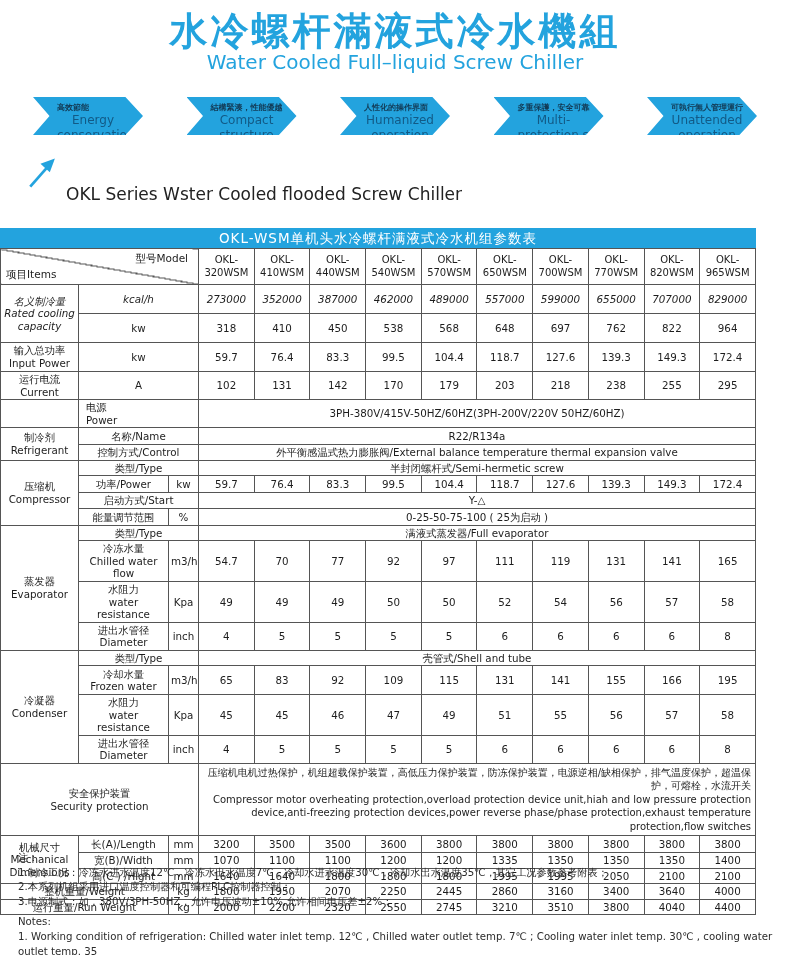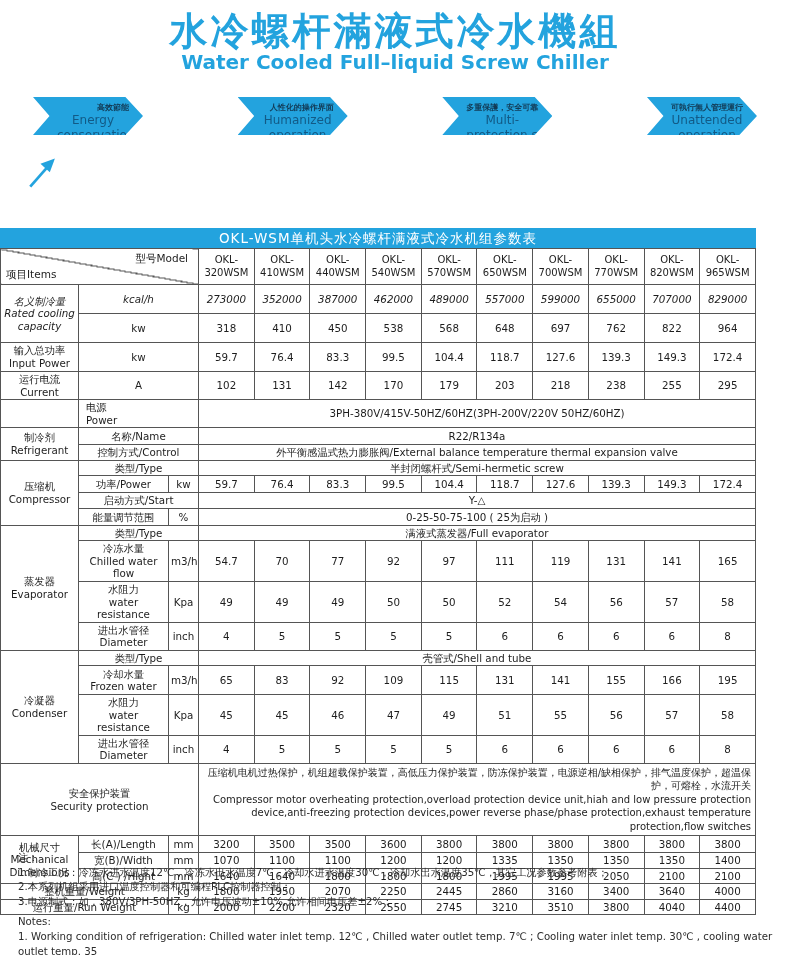--- a/index.html
+++ b/index.html
@@ -11,33 +11,33 @@
     color:#1d1d1d;
   }
   
   .main-title {
     position:absolute; top:6px; left:0; width:790px;
     text-align:center; font-size:38px; font-weight:600;
     letter-spacing:3px; color:var(--accent);
   }
   .main-sub {
     position:absolute; top:50px; left:0; width:790px;
-    text-align:center; font-size:20px; font-weight:700; color:var(--accent);
+    text-align:center; font-size:20px; font-weight:400; color:var(--accent);
   }
   
   .features {
     position:absolute; top:97px; left:33px; width:724px; height:40px;
     display:flex; justify-content:space-between;
   }
   .f-arrow {
     position:relative; width:110px; height:38px; background:var(--accent);
     clip-path:polygon(0 0, 84% 0, 100% 50%, 84% 100%, 0 100%, 15% 50%);
     padding:5px 14px 3px 24px; overflow:hidden;
   }
-  .f-zh { font-size:8px; font-weight:bold; color:#123a55; text-align:right; white-space:nowrap; }
+  .f-zh { font-size:8px; font-weight:bold; color:#123a55; text-align:left; white-space:nowrap; }
   .f-en { font-size:12px; color:#125a86; text-align:center; line-height:1.25; }
   
   .sec-icon { position:absolute; top:156px; left:26px; width:34px; height:34px; }
   .sec-title { position:absolute; top:152px; left:64px; font-size:27px; font-weight:bold; color:#161616; letter-spacing:1px; }
   .sec-sub   { position:absolute; top:184px; left:66px; font-size:17px; color:#222; }
   
   .tbl-wrap { position:absolute; left:0; top:228px; width:756px; }
   .tbl-title {
     height:20px; line-height:20px; background:var(--accent); color:#fff;
     text-align:center; font-size:13.5px; letter-spacing:1px;
@@ -72,37 +72,42 @@
 
   <div class="main-title">水冷螺杆滿液式冷水機組</div>
   <div class="main-sub">Water Cooled Full–liquid Screw Chiller</div>
 
   <div class="features">
     <div class="f-arrow">
       <div class="f-zh">高效節能</div>
       <div class="f-en">Energy conservation and efficient</div>
     </div>
     <div class="f-arrow">
+      <div class="f-zh">結構緊湊，性能優越</div>
+      <div class="f-en">Compact structure and superior performance</div>
+    </div>
+    <div class="f-arrow">
       <div class="f-zh">人性化的操作界面</div>
       <div class="f-en">Humanized operation interface</div>
     </div>
     <div class="f-arrow">
       <div class="f-zh">多重保護，安全可靠</div>
       <div class="f-en">Multi-protection,safe and reliable</div>
     </div>
     <div class="f-arrow">
       <div class="f-zh">可執行無人管理運行</div>
       <div class="f-en">Unattended operation</div>
     </div>
   </div>
 
   <svg class="sec-icon" viewBox="0 0 40 40">
     <path d="M5 36 L27 11" stroke="#23A3DE" stroke-width="3.2" fill="none"></path>
     <polygon points="34,3 17,9 28,19" fill="#23A3DE"></polygon>
   </svg>
+  <div class="sec-sub">OKL Series Wster Cooled flooded Screw Chiller</div>
 
   <div class="tbl-wrap">
     <div class="tbl-title">OKL-WSM单机头水冷螺杆满液式冷水机组参数表</div>
     <table class="spec">
       <colgroup>
         <col style="width:78px">
           <col style="width:90px">
           <col style="width:30px">
         <col>
           <col>

